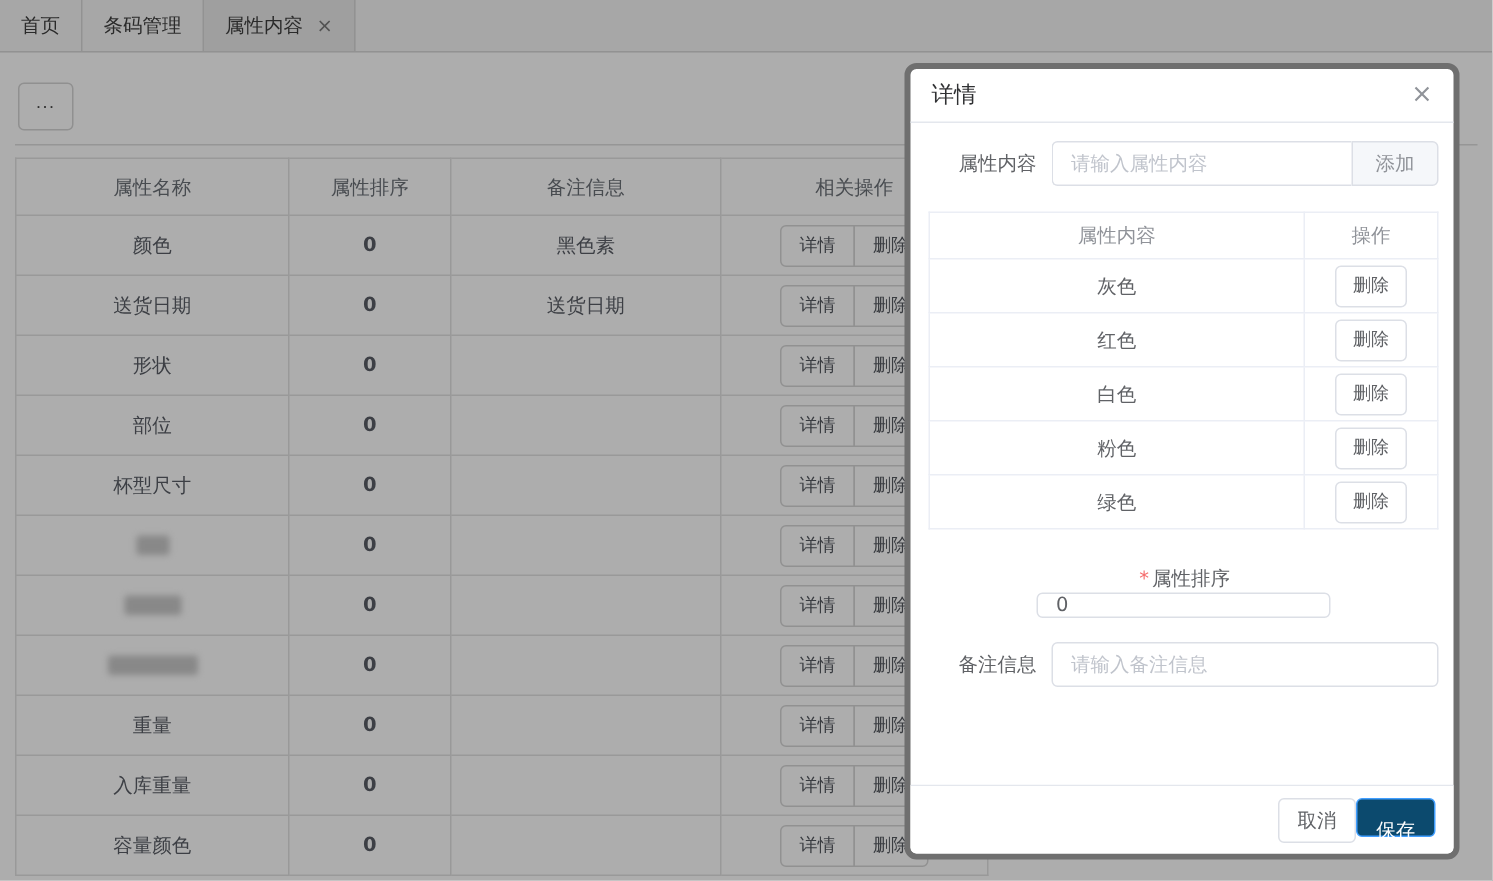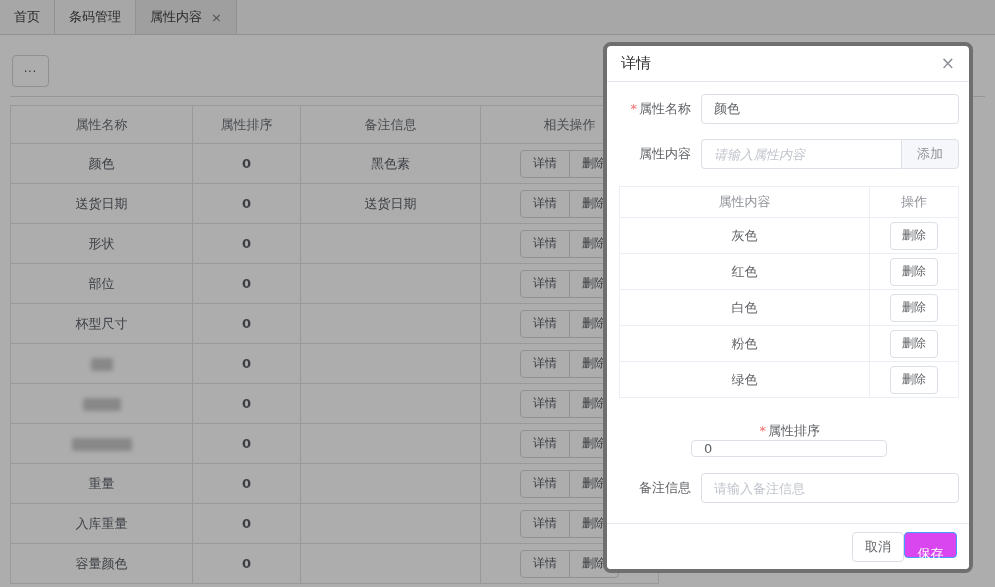--- a/index.html
+++ b/index.html
@@ -83,21 +83,21 @@
     font-size:13px; color:#606266; white-space:nowrap;
   }
   .req { color:#f56c6c; margin-right:2px; font-size:13px; }
   .field-input {
     flex:1; min-width:0; height:30px; border:1px solid #dcdfe6; border-radius:4px;
     padding:0 12px; font-size:13px; color:#606266; outline:none; background:#fff;
     font-family:inherit;
   }
   .field-input::placeholder { color:#c0c4cc; }
   .input-group { flex:1; display:flex; min-width:0; }
-  .input-group .field-input { border-radius:4px 0 0 4px; border-right:none;font-style:italic; }
+  .input-group .field-input { border-radius:4px 0 0 4px; border-right:none; }
   .add-btn {
     width:58px; height:30px; flex-shrink:0;
     background:#f5f7fa; border:1px solid #dcdfe6; border-radius:0 4px 4px 0;
     color:#909399; font-size:13px; cursor:pointer; font-family:inherit;
   }
 
   .inner-table { width:100%; margin-top:17px; border-collapse:collapse; }
   .inner-table th, .inner-table td {
     border:1px solid #ebeef5; text-align:center; vertical-align:middle;
   }
@@ -116,21 +116,21 @@
     border-top:1px solid #e4e7ed; padding:8px 12px 7px;
     display:flex; justify-content:flex-end; gap:0; background:#fff;
     border-radius:0 0 4px 4px;
   }
   .btn-cancel {
     min-width:48px; height:30px; padding:0 12px; background:#fff;
     border:1px solid #dcdfe6; border-radius:4px; color:#606266; font-size:13px;
     cursor:pointer; font-family:inherit;
   }
   .btn-save {
-    min-width:53px; height:22px; padding:12px 12px; background:#d946ef;
+    min-width:53px; height:22px; padding:12px 12px; background:#0c4a6e;
     border:1px solid #409eff; border-radius:4px; color:#fff; font-size:13px;
     cursor:pointer; font-family:inherit;
   }
 </style>
 </head>
 <body>
 
 <div class="tabbar">
     <div class="tab">
       <span>首页</span>
@@ -228,24 +228,20 @@
 
 <div class="overlay"></div>
 
 <div class="modal">
   <div class="modal-header">
     <span class="modal-title">详情</span>
     <span class="modal-close">×</span>
   </div>
   <div class="modal-body">
 
-    <div class="field">
-      <span class="field-label"><span class="req">*</span><span>属性名称</span></span>
-      <input class="field-input" type="text" value="颜色" style="">
-    </div>
 
     <div class="field">
       <span class="field-label">属性内容</span>
       <div class="input-group">
         <input class="field-input" type="text" placeholder="请输入属性内容" style="">
         <button class="add-btn">添加</button>
       </div>
     </div>
 
     <table class="inner-table">

